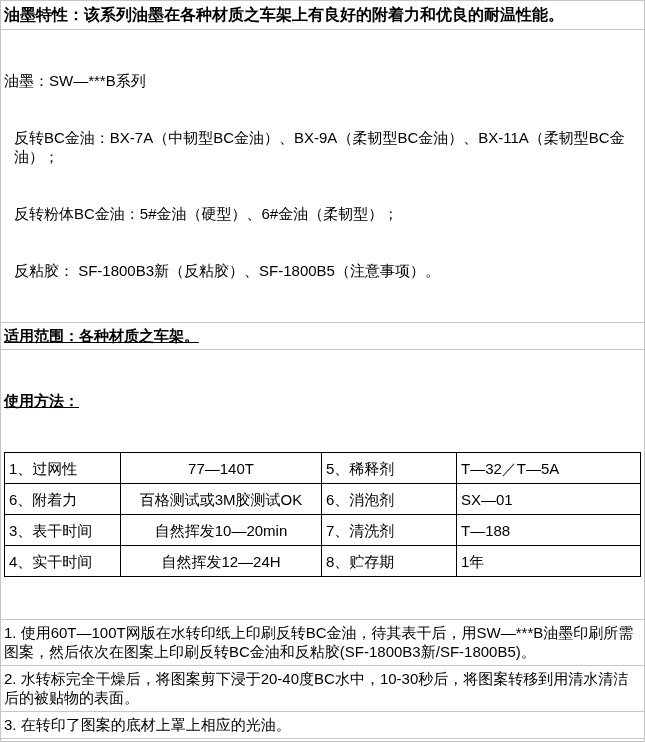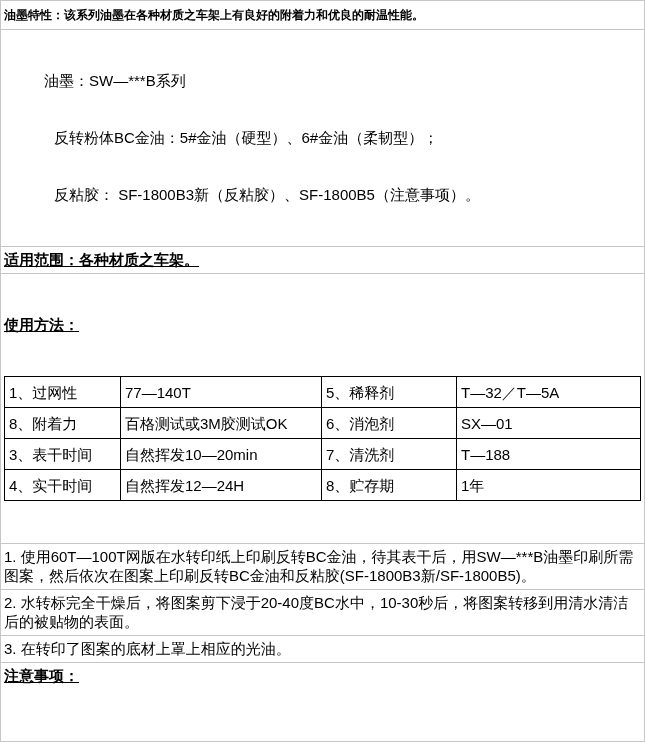--- a/index.html
+++ b/index.html
@@ -17,69 +17,70 @@
     background: #fff;
     overflow: hidden;
   }
   .row {
     border-bottom: 1px solid #c6c6c6;
     padding: 3px 3px 4px 3px;
     white-space: pre-wrap;
   }
   .row:last-child { border-bottom: none; }
   .b { font-weight: bold; text-decoration: underline; }
-  .title-row { font-weight: bold; font-size: 12px; line-height: 20px; padding-top: 4px; }
-  .line { white-space: pre-wrap; margin-left: 40px; }
+  .title-row { font-weight: bold; font-size: 16px; line-height: 20px; padding-top: 4px; }
+  .line { white-space: pre-wrap; }
   .line.indent { padding-left: 10px; }
   table.params {
     width: 637px;
     border-collapse: collapse;
     margin-top: 4px;
     table-layout: fixed;
   }
   table.params td {
     border: 1.5px solid #000;
     padding: 1px 4px;
     height: 31px;
     font-size: 15px;
     white-space: pre-wrap;
     overflow: hidden;
   }
   td.c1 { width: 116px; }
-  td.c2 { width: 201px; }
+  td.c2 { width: 201px; text-align: center; }
   td.c3 { width: 135px; }
   td.c4 { width: auto; }
 </style>
 </head>
 <body>
 
 <div class="doc">
 
   <div class="row title-row">油墨特性：该系列油墨在各种材质之车架上有良好的附着力和优良的耐温性能。</div>
 
   <div class="row">
     <div class="line">油墨：SW—***B系列</div>
+    <div class="line indent">反转BC金油：BX-7A（中韧型BC金油）、BX-9A（柔韧型BC金油）、BX-11A（柔韧型BC金油）；</div>
     <div class="line indent">反转粉体BC金油：5#金油（硬型）、6#金油（柔韧型）；</div>
     <div class="line indent">反粘胶： SF-1800B3新（反粘胶）、SF-1800B5（注意事项）。</div>
   </div>
 
   <div class="row b">适用范围：各种材质之车架。</div>
 
   <div class="row">
     <div class="b">使用方法：</div>
     <table class="params">
       <tbody>
         <tr>
           <td class="c1">1、过网性</td>
           <td class="c2">77—140T</td>
           <td class="c3">5、稀释剂</td>
           <td class="c4">T—32／T—5A</td>
         </tr>
         <tr>
-          <td class="c1">8、附着力</td>
+          <td class="c1">6、附着力</td>
           <td class="c2">百格测试或3M胶测试OK</td>
           <td class="c3">6、消泡剂</td>
           <td class="c4">SX—01</td>
         </tr>
         <tr>
           <td class="c1">3、表干时间</td>
           <td class="c2">自然挥发10—20min</td>
           <td class="c3">7、清洗剂</td>
           <td class="c4">T—188</td>
         </tr>

